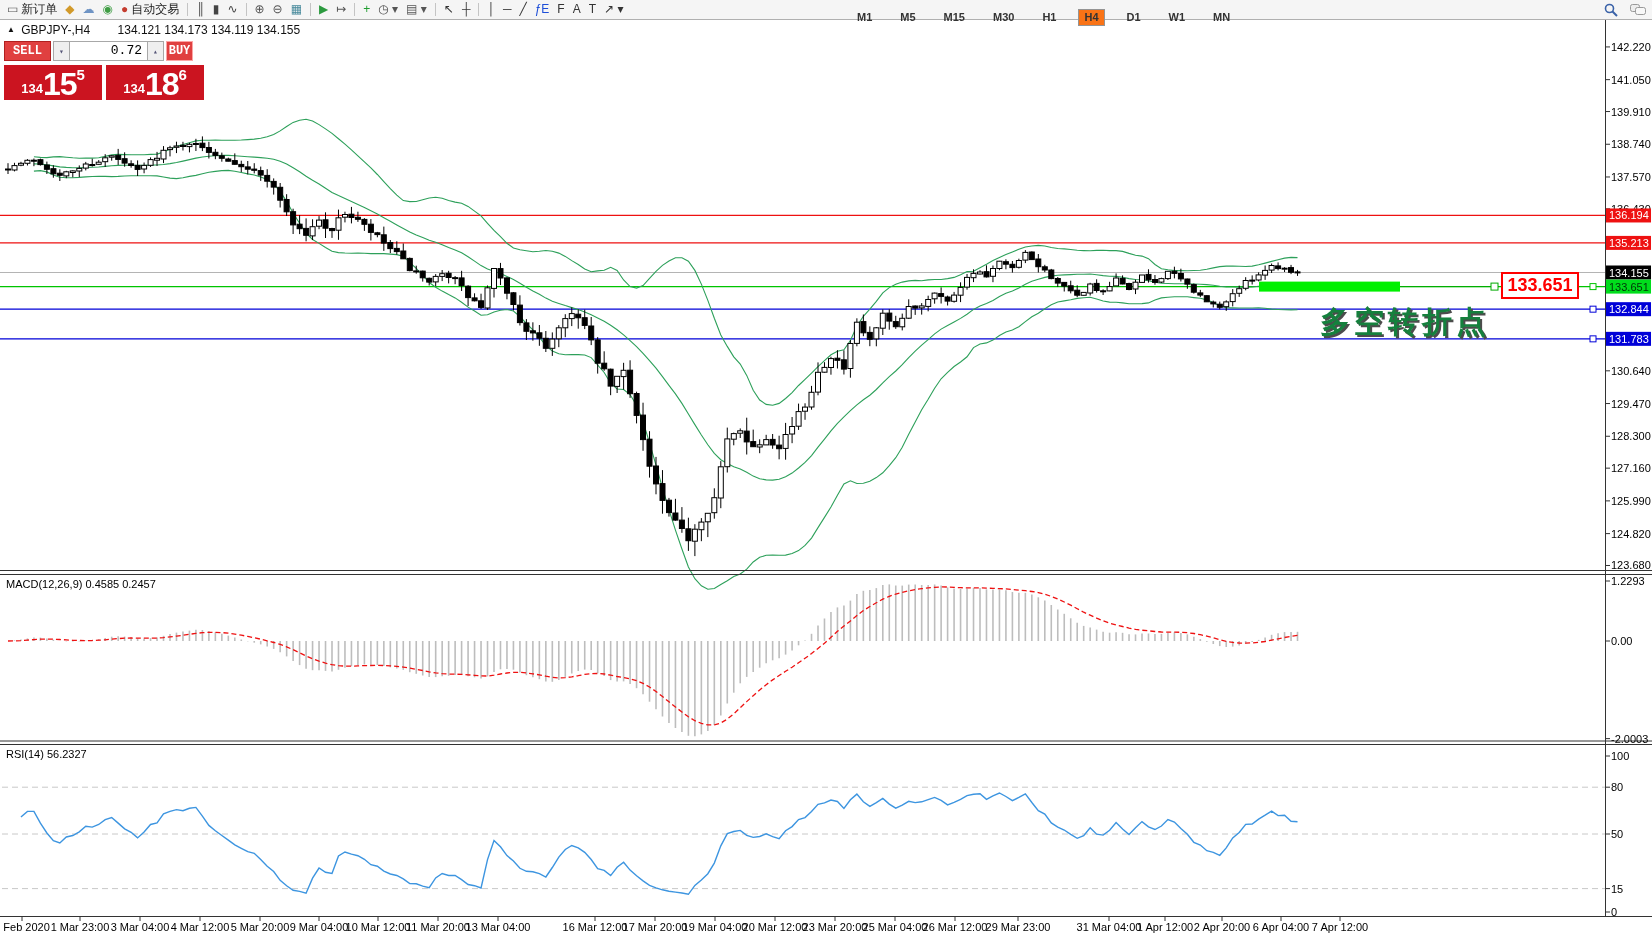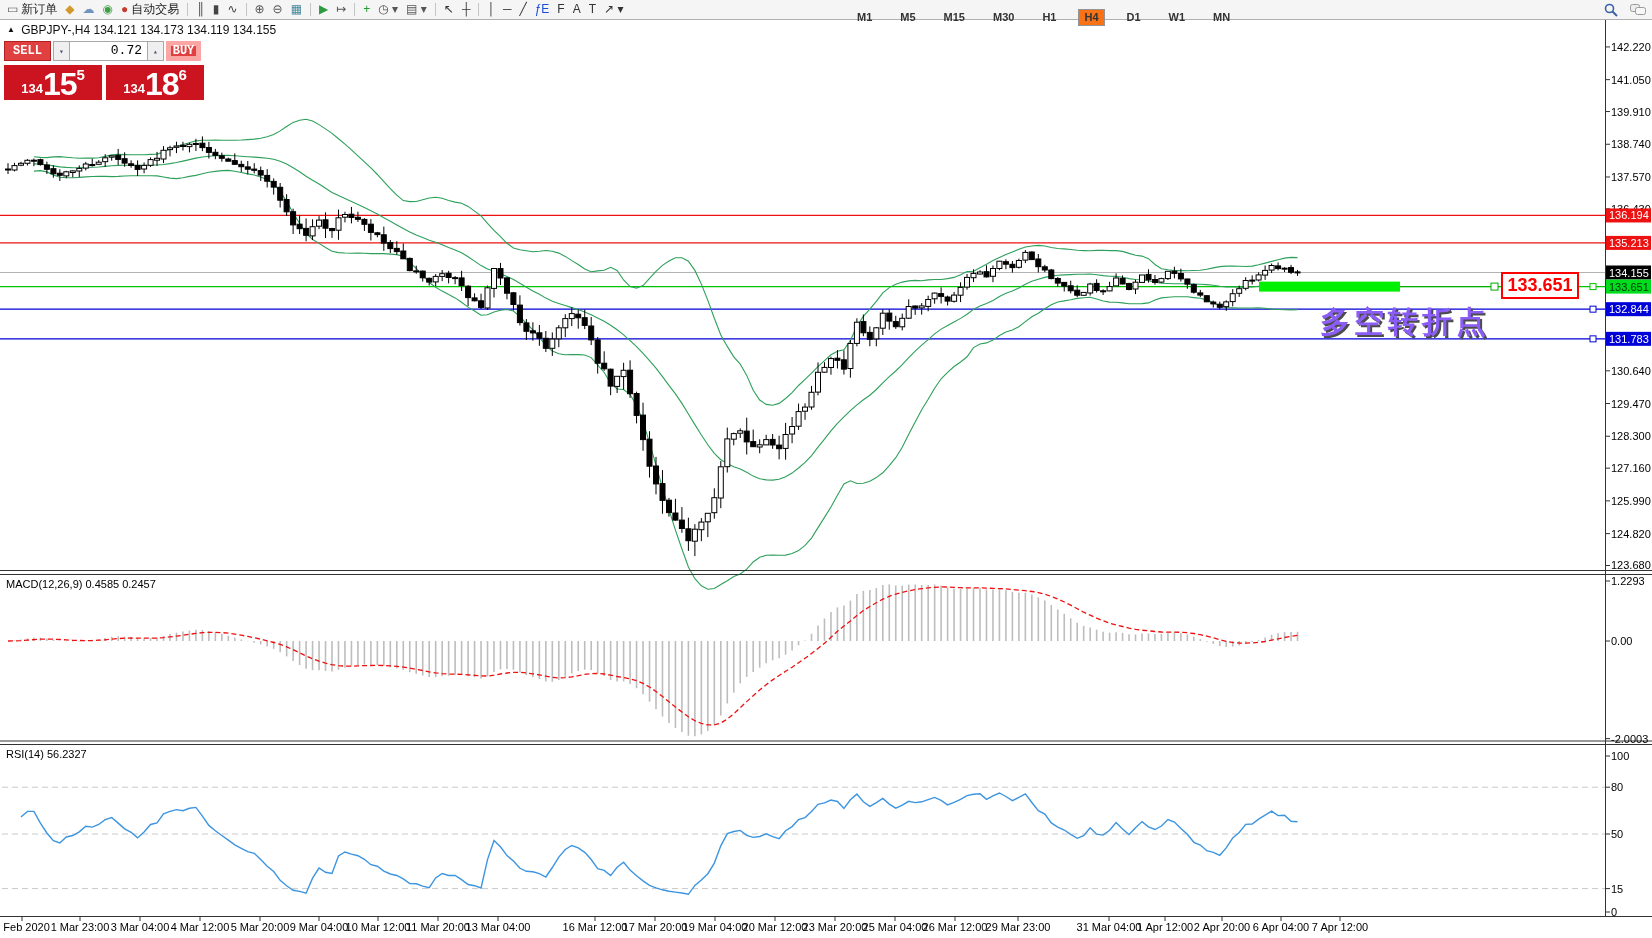--- a/index.html
+++ b/index.html
@@ -10,46 +10,46 @@
   .tools{position:absolute;left:3px;top:0;height:19px;display:flex;align-items:center;}
   .tbi{display:inline-flex;align-items:center;gap:3px;padding:0 4px;height:17px;font-size:12px;line-height:17px;white-space:nowrap;}
   .tbsep{width:1px;height:13px;background:#c4c4c4;margin:0 4px;}
   .tfs{position:absolute;left:851px;top:9px;height:19px;display:flex;align-items:flex-start;gap:16px;}
   .tf{font-size:11px;font-weight:bold;color:#333;padding:1px 5px;border:1px solid transparent;line-height:13px;}
   .tf.active{background:#f97316;border:1px solid #949494;}
   .tbright{position:absolute;right:6px;top:0;height:19px;display:flex;align-items:center;gap:12px;}
   
   .ctitle{position:absolute;left:7px;top:23px;z-index:4;font-size:12px;color:#111;white-space:nowrap;}
   .ctitle .mk{font-size:8px;vertical-align:2px;margin-right:3px;}
-  .ctitle .ohlc{margin-left:0;}
+  .ctitle .ohlc{margin-left:24px;}
   
   .panel{position:absolute;left:4px;top:41px;width:203px;z-index:4;}
   .row1{display:flex;height:20px;font-family:Liberation Mono, monospace;}
   .btn{background:#e04040;color:#fff;font-size:12px;font-weight:bold;display:flex;align-items:center;justify-content:center;}
   .sellbtn{width:45px;border:1px solid #b02020;}
-  .buybtn{width:25px;border:5px solid #fca5a5;margin-left:2px;}
+  .buybtn{width:25px;border:1px solid #fca5a5;margin-left:2px;}
   .spin{width:15px;background:#efefef;border:1px solid #a8a8a8;color:#557;font-size:8px;
         display:flex;align-items:center;justify-content:center;}
   .vol{width:72px;background:#fff;border-top:1px solid #a8a8a8;border-bottom:1px solid #a8a8a8;
        font-size:13px;color:#000;text-align:right;padding-right:5px;line-height:18px;}
   .row2{display:flex;margin-top:4px;}
   .qbox{width:98px;height:34px;background:#cb1420;color:#fff;display:flex;align-items:flex-end;
         justify-content:center;padding-bottom:1px;}
   .qbox.right{margin-left:4px;}
   .qpre{font-size:13px;font-weight:bold;line-height:20px;text-align:center;}
   .qbig{font-size:32px;font-weight:bold;line-height:30px;letter-spacing:-1px;}
   .qsup{font-size:15px;font-weight:bold;line-height:15px;align-self:flex-start;margin-top:2px;}
   
   .indlbl{position:absolute;z-index:3;font-size:11px;color:#000;white-space:nowrap;}
   
   .pricebox{position:absolute;left:1501px;top:272px;width:74px;height:23px;z-index:4;
             background:#fff;border:2px solid #f00;color:#f00;font-size:18px;font-weight:bold;
             text-align:center;line-height:23px;}
   .pivot{position:absolute;left:1320px;top:302px;z-index:4;font-size:30px;font-weight:bold;
-         color:#8b5cf6;letter-spacing:4px;text-shadow:2px 2px 0 #4c4c4c;white-space:nowrap;}
+         color:#15803d;letter-spacing:4px;text-shadow:2px 2px 0 #4c4c4c;white-space:nowrap;}
   #chart{position:absolute;left:0;top:0;z-index:1;}
   svg text{font-family:"Liberation Sans",sans-serif;}
 </style>
 </head>
 <body>
 
 <svg id="chart" width="1652" height="938">
     <line x1="0" y1="215.46917000000036" x2="1605" y2="215.46917000000036" stroke="#ee1111" stroke-width="1.3"></line>
     <line x1="0" y1="242.90774000000022" x2="1605" y2="242.90774000000022" stroke="#ee1111" stroke-width="1.3"></line>
     <line x1="0" y1="272.5" x2="1605" y2="272.5" stroke="#b4b4b4" stroke-width="1"></line>

